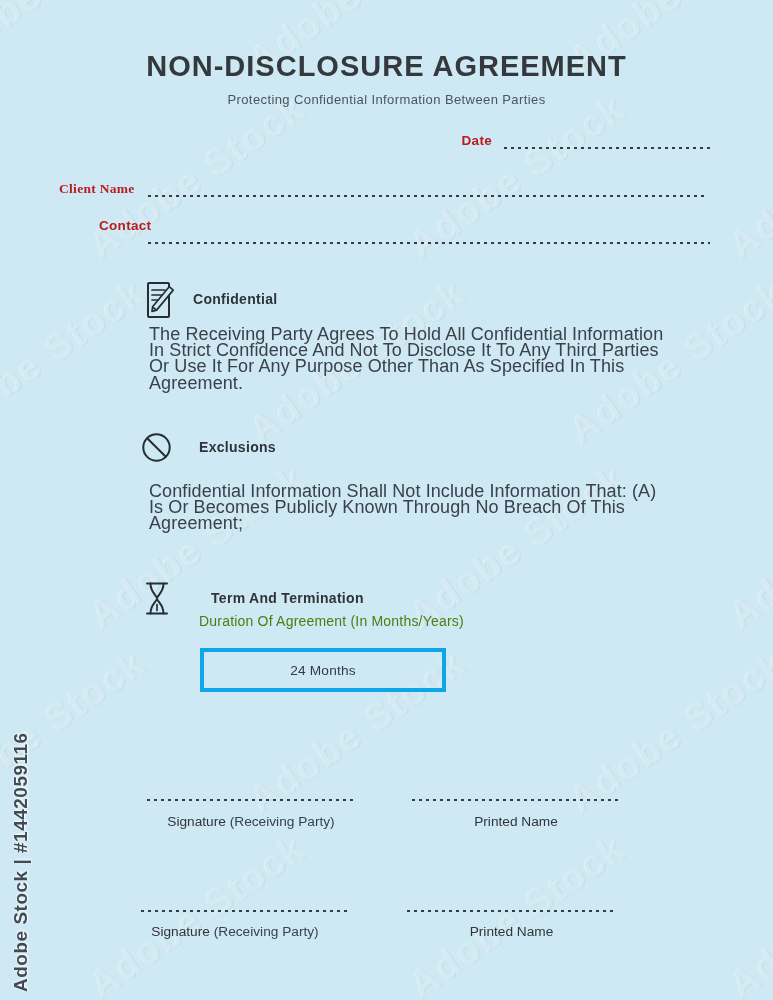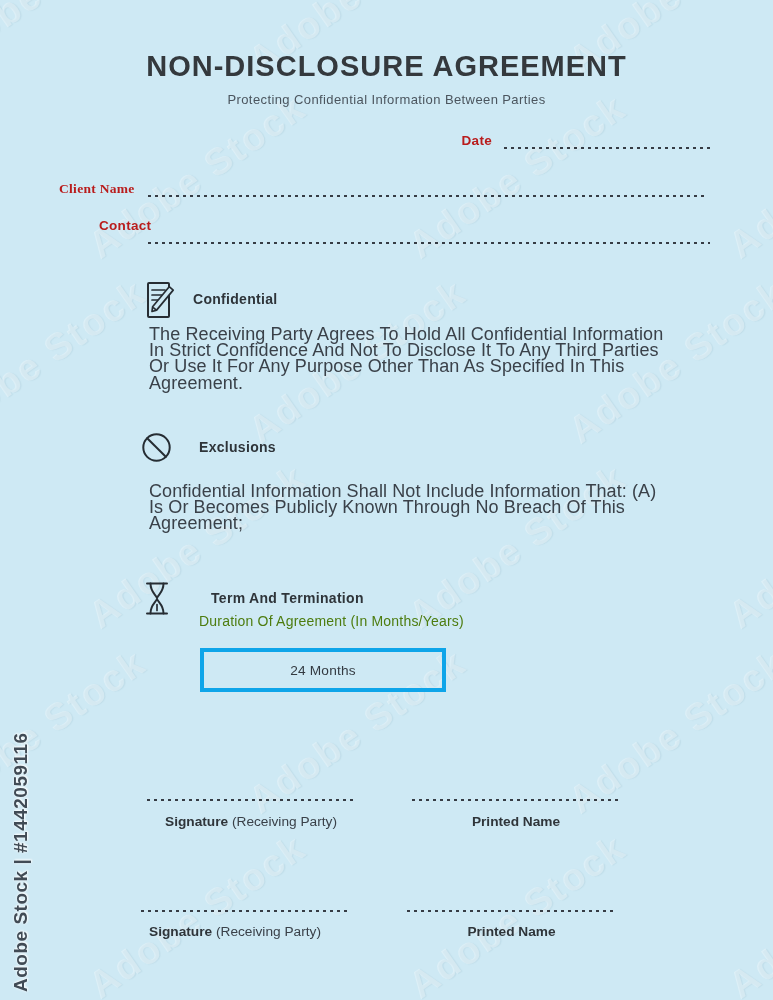--- a/index.html
+++ b/index.html
@@ -49,21 +49,21 @@
   .sec-body {
     font-size:18px; line-height:16.2px; color:#3a4149; letter-spacing:0.1px;
   }
   .sub-label { font-size:14px; color:#4d7c0f; letter-spacing:0.2px; }
   .duration-box {
     position:absolute; left:200px; top:648px; width:246px; height:44px;
     border:4px solid #0ea5e9; display:flex; align-items:center; justify-content:center;
     font-size:13.7px; color:#333a41; letter-spacing:0.2px;
   }
   .sig-label { font-size:13.7px; color:#3a4149; text-align:center; }
-  .sig-label b { font-weight:700; color:#2f353a; }
+  .sig-label b { font-weight:400; color:#2f353a; }
   svg { display:block; }
   svg .st { fill:none; stroke:#262d33; stroke-width:2; stroke-linecap:round; stroke-linejoin:round; }
   svg .st-thin { fill:none; stroke:#262d33; stroke-width:1.7; stroke-linecap:round; }
   svg .pencil { fill:#cee9f4; stroke:#262d33; stroke-width:1.7; stroke-linejoin:round; }
 </style>
 </head>
 <body>
 
 <div class="page">
 

